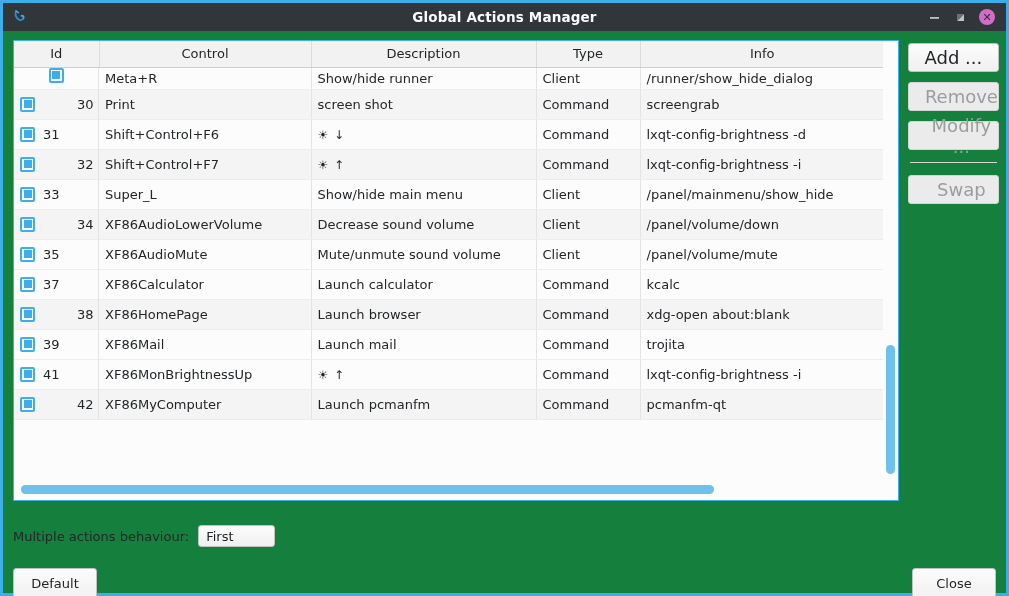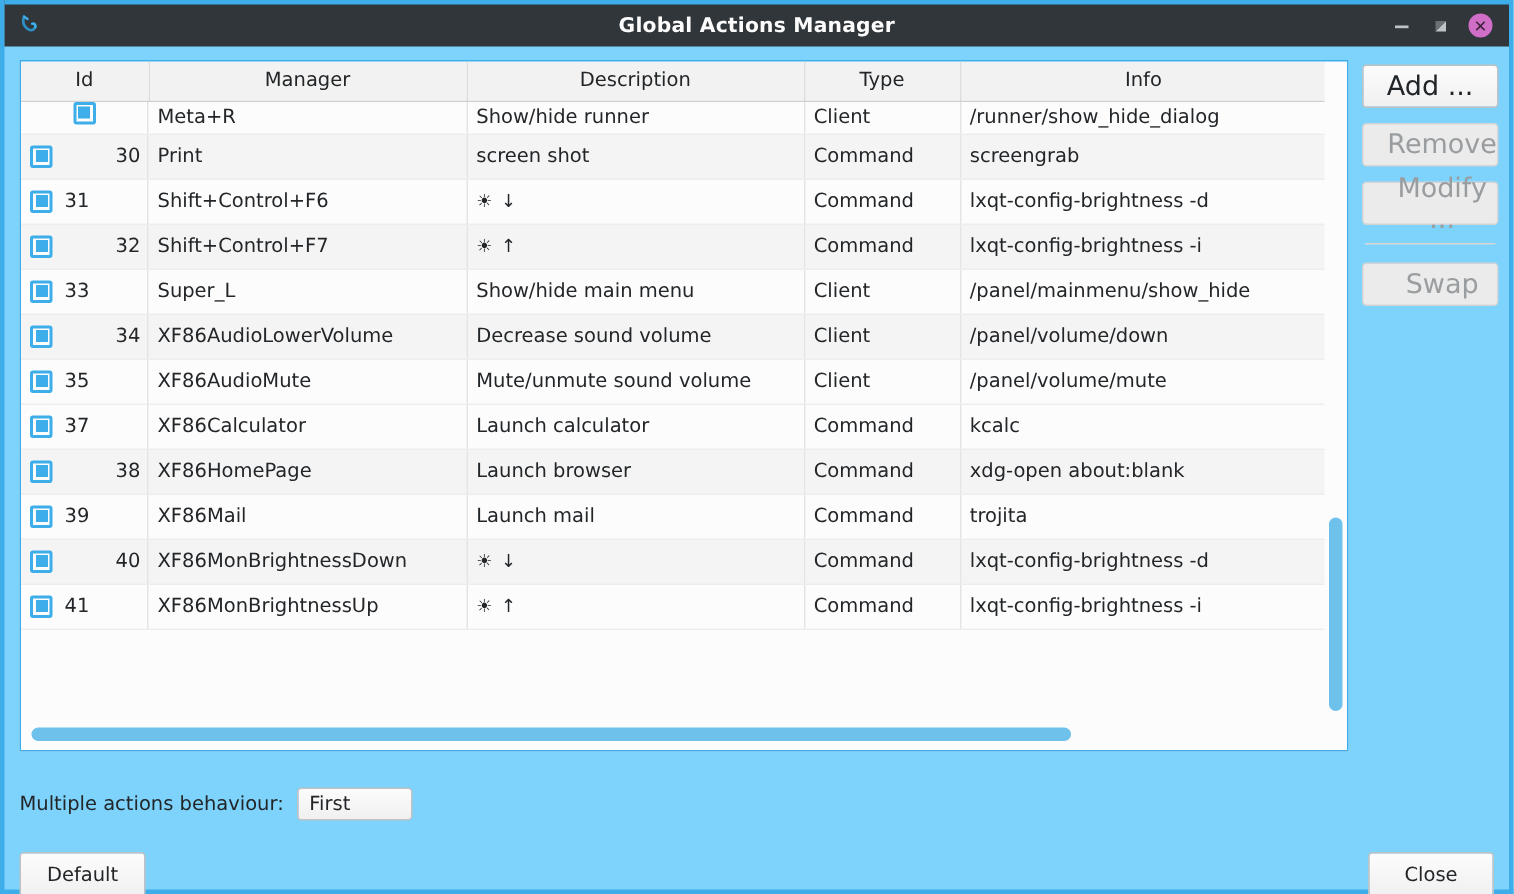--- a/index.html
+++ b/index.html
@@ -6,21 +6,21 @@
   html, body {
     width: 1009px; height: 596px;
     font-family: "DejaVu Sans", "Liberation Sans", sans-serif;
     overflow: hidden;
   }
   body { background: #eff0f1; }
 
   
   .window {
     position: absolute; inset: 0;
-    background: #7dd3fc;
+    background: #15803d;
     border: 3px solid #3daee9;
     border-top: none;
     display: flex; flex-direction: column;
   }
   .titlebar {
     height: 31px; flex: 0 0 31px;
     background: #31363b;
     display: flex; align-items: center;
     position: relative;
     border-top: 3px solid #3daee9;
@@ -236,21 +236,21 @@
     <div class="mainrow">
 
       <div class="tablewrap">
         <table class="grid">
           <thead>
             <tr>
               <th class="col-id">
                 <span>Id</span>
                 <span class="sortind">ⱟ</span>
               </th>
-              <th class="col-sc">Manager</th>
+              <th class="col-sc">Control</th>
               <th class="col-desc">Description</th>
               <th class="col-type">Type</th>
               <th class="col-info">Info</th>
             </tr>
           </thead>
           <tbody>
               <tr class="first">
                 <td class="c-id">
                   <span class="cbox">
                     <i></i>
@@ -363,43 +363,43 @@
                   <span class="cbox">
                     <i></i>
                   </span>
                   <span>39</span>
                 </td>
                 <td>XF86Mail</td>
                 <td>Launch mail</td>
                 <td>Command</td>
                 <td>trojita</td>
               </tr>
-              <tr class=" alt">
-                <td class="c-id">
-                  <span class="cbox">
-                    <i></i>
-                  </span>
-                  <span>40</span>
-                </td>
-                <td>XF86MonBrightnessDown</td>
-                <td><span class="glyph-sun">☀ ↓</span></td>
-                <td>Command</td>
-                <td>lxqt-config-brightness -d</td>
-              </tr>
               <tr>
                 <td class="c-id">
                   <span class="cbox">
                     <i></i>
                   </span>
                   <span>41</span>
                 </td>
                 <td>XF86MonBrightnessUp</td>
                 <td><span class="glyph-sun">☀ ↑</span></td>
                 <td>Command</td>
                 <td>lxqt-config-brightness -i</td>
+              </tr>
+              <tr class=" alt">
+                <td class="c-id">
+                  <span class="cbox">
+                    <i></i>
+                  </span>
+                  <span>42</span>
+                </td>
+                <td>XF86MyComputer</td>
+                <td>Launch pcmanfm</td>
+                <td>Command</td>
+                <td>pcmanfm-qt</td>
               </tr>
             </tbody>
         </table>
 
         <div class="vscroll">
           <div class="vthumb"></div>
         </div>
         <div class="hscroll">
           <div class="hthumb"></div>
         </div>

